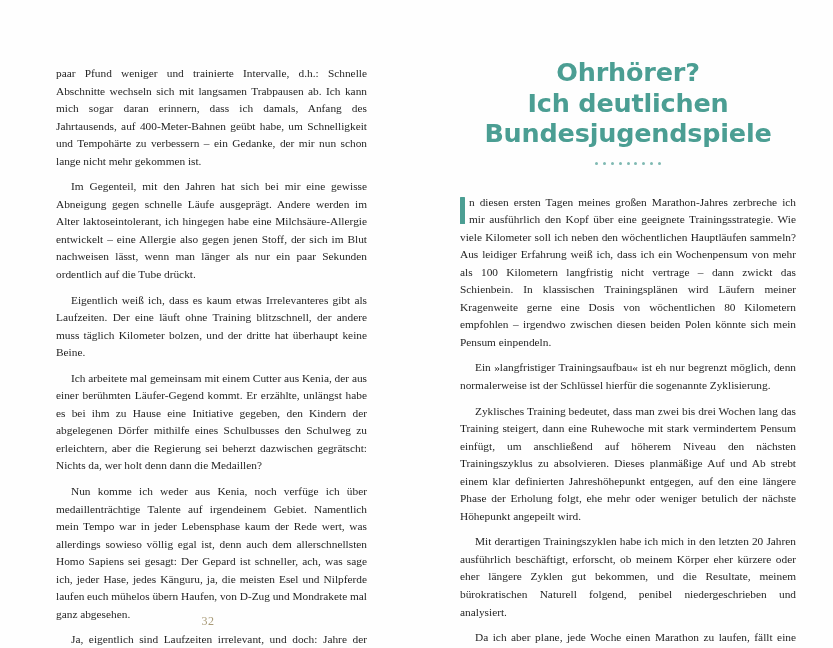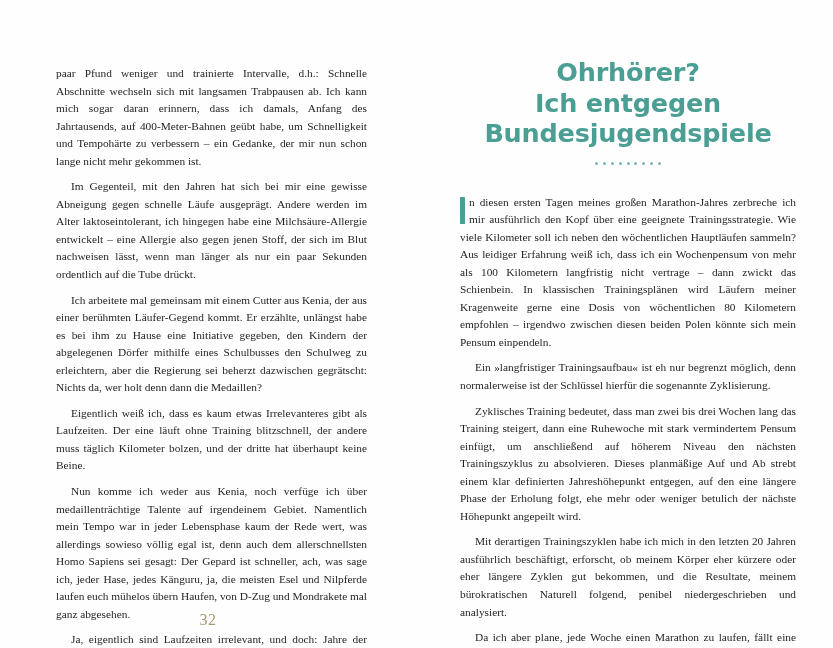--- a/index.html
+++ b/index.html
@@ -86,51 +86,51 @@
     height: 27px;
     background: #4b9e93;
     margin: 3px 4px 0 0;
     border-radius: 0.5px;
   }
 
   .folio {
     position: absolute;
     bottom: 19px;
     font-family: "Liberation Serif", serif;
-    font-size: 16px;
+    font-size: 12px;
     color: #a89a77;
     letter-spacing: 0.6px;
     text-align: center;
     width: 100%;
     left: 0;
   }
 </style>
 </head>
 <body>
 
 <div class="spread">
 
   <div class="page page-left">
     <div class="body-text">
       <p class="noindent">paar Pfund weniger und trainierte Intervalle, d.h.: Schnelle Abschnitte wechseln sich mit langsamen Trabpausen ab. Ich kann mich sogar daran erinnern, dass ich damals, Anfang des Jahrtausends, auf 400-Meter-Bahnen geübt habe, um Schnelligkeit und Tempohärte zu verbessern – ein Gedanke, der mir nun schon lange nicht mehr gekommen ist.</p>
       <p>Im Gegenteil, mit den Jahren hat sich bei mir eine gewisse Abneigung gegen schnelle Läufe ausgeprägt. Andere werden im Alter laktoseintolerant, ich hingegen habe eine Milchsäure-Allergie entwickelt – eine Allergie also gegen jenen Stoff, der sich im Blut nachweisen lässt, wenn man länger als nur ein paar Sekunden ordentlich auf die Tube drückt.</p>
+      <p>Eigentlich weiß ich, dass es kaum etwas Irrelevanteres gibt als Laufzeiten. Der eine läuft ohne Training blitzschnell, der andere muss täglich Kilometer bolzen, und der dritte hat überhaupt keine Beine.</p>
       <p>Ich arbeitete mal gemeinsam mit einem Cutter aus Kenia, der aus einer berühmten Läufer-Gegend kommt. Er erzählte, unlängst habe es bei ihm zu Hause eine Initiative gegeben, den Kindern der abgelegenen Dörfer mithilfe eines Schulbusses den Schulweg zu erleichtern, aber die Regierung sei beherzt dazwischen gegrätscht: Nichts da, wer holt denn dann die Medaillen?</p>
-      <p>Eigentlich weiß ich, dass es kaum etwas Irrelevanteres gibt als Laufzeiten. Der eine läuft ohne Training blitzschnell, der andere muss täglich Kilometer bolzen, und der dritte hat überhaupt keine Beine.</p>
       <p>Nun komme ich weder aus Kenia, noch verfüge ich über medaillenträchtige Talente auf irgendeinem Gebiet. Namentlich mein Tempo war in jeder Lebensphase kaum der Rede wert, was allerdings sowieso völlig egal ist, denn auch dem allerschnellsten Homo Sapiens sei gesagt: Der Gepard ist schneller, ach, was sage ich, jeder Hase, jedes Känguru, ja, die meisten Esel und Nilpferde laufen euch mühelos übern Haufen, von D-Zug und Mondrakete mal ganz abgesehen.</p>
       <p>Ja, eigentlich sind Laufzeiten irrelevant, und doch: Jahre der Erziehung hin zur Wettbewerbstauglichkeit, ein Dutzend Bundesjugendspiele und prägende Jahre in Oldenburger Sportvereinen haben in mir einen heimlichen Hunger wenigstens nach persönlichen Bestleistungen hinterlassen, wenn es denn zum Sieg über andere nur allzu selten reichte.</p>
       <p>Darum ist dieser Neujahrstag mit seiner deutlichen Verbesserung ein guter: Es kann, es wird nicht lange dauern, bis ich an meine besten Zeiten anschließe und auf Rekordkurs komme – daran glaube ich fest.</p>
     </div>
     <div class="folio">32</div>
   </div>
 
   <div class="page page-right">
 
     <div class="chapter-title">
       <span class="tl">Ohrhörer?</span>
-      <span class="tl">Ich entgegen</span>
+      <span class="tl">Ich deutlichen</span>
       <span class="tl">Bundesjugendspiele</span>
     </div>
 
     <div class="dot-rule" id="dot-rule"><span class="dot"></span><span class="dot"></span><span class="dot"></span><span class="dot"></span><span class="dot"></span><span class="dot"></span><span class="dot"></span><span class="dot"></span><span class="dot"></span></div>
 
     <div class="body-text">
       <p class="noindent dropcap-para"><span class="dropcap"></span><span>n diesen ersten Tagen meines großen Marathon-Jahres zerbreche ich mir ausführlich den Kopf über eine geeignete Trainingsstrategie. Wie viele Kilometer soll ich neben den wöchentlichen Hauptläufen sammeln? Aus leidiger Erfahrung weiß ich, dass ich ein Wochenpensum von mehr als 100 Kilometern langfristig nicht vertrage – dann zwickt das Schienbein. In klassischen Trainingsplänen wird Läufern meiner Kragenweite gerne eine Dosis von wöchentlichen 80 Kilometern empfohlen – irgendwo zwischen diesen beiden Polen könnte sich mein Pensum einpendeln.</span></p>
       <p>Ein »langfristiger Trainingsaufbau« ist eh nur begrenzt möglich, denn normalerweise ist der Schlüssel hierfür die sogenannte Zyklisierung.</p>
       <p>Zyklisches Training bedeutet, dass man zwei bis drei Wochen lang das Training steigert, dann eine Ruhewoche mit stark vermindertem Pensum einfügt, um anschließend auf höherem Niveau den nächsten Trainingszyklus zu absolvieren. Dieses planmäßige Auf und Ab strebt einem klar definierten Jahreshöhepunkt entgegen, auf den eine längere Phase der Erholung folgt, ehe mehr oder weniger betulich der nächste Höhepunkt angepeilt wird.</p>
       <p>Mit derartigen Trainingszyklen habe ich mich in den letzten 20 Jahren ausführlich beschäftigt, erforscht, ob meinem Körper eher kürzere oder eher längere Zyklen gut bekommen, und die Resultate, meinem bürokratischen Naturell folgend, penibel niedergeschrieben und analysiert.</p>

